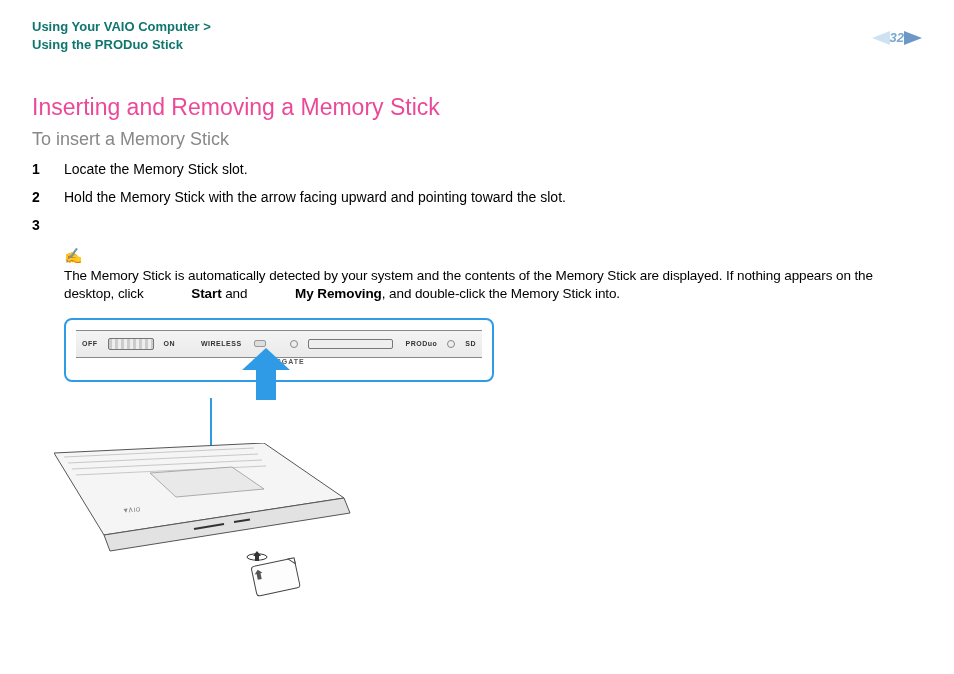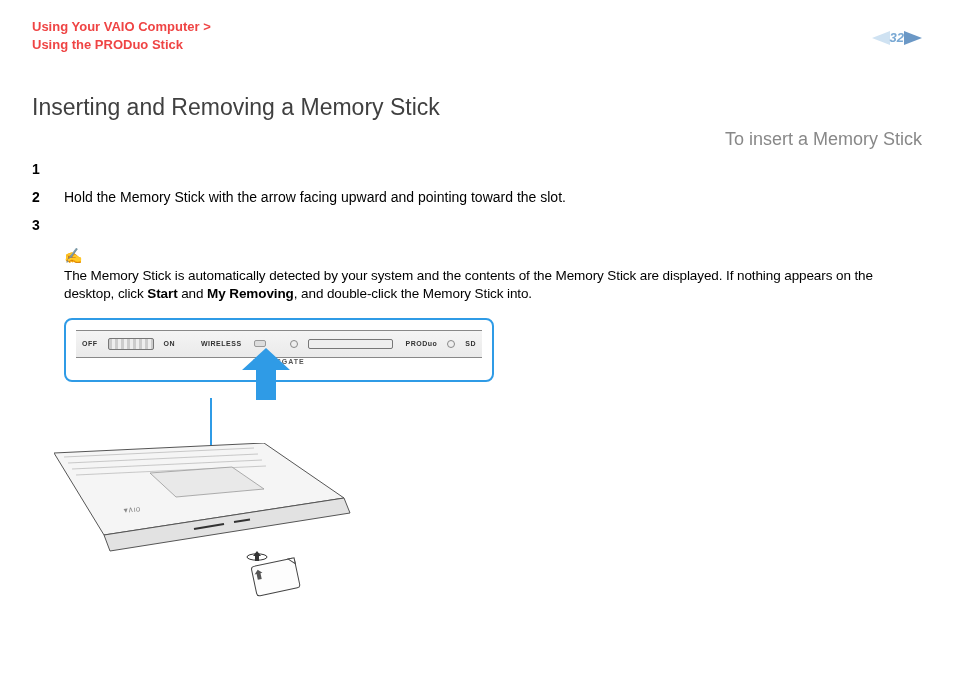--- a/index.html
+++ b/index.html
@@ -17,50 +17,49 @@
     box-sizing: border-box;
   }
   .header {
     display: flex;
     justify-content: space-between;
     align-items: flex-start;
   }
   .breadcrumb {
     font-size: 13px;
     font-weight: bold;
-    color: #ef4444;
+    color: #0f766e;
     line-height: 1.4;
   }
   .breadcrumb .top-line { white-space: nowrap; }
   .page-nav {
     display: flex;
     align-items: flex-end;
     gap: 0;
     padding-top: 12px;
   }
   .page-num {
     font-size: 13px;
     font-weight: bold;
     font-style: italic;
     color: #7aa9d4;
   }
   .arrow-btn svg { display:block; }
 
   h1.title {
     font-size: 23px;
     font-weight: normal;
-    color: #404040;
+    color: #ec4899;
     margin: 40px 0 8px 0;
   }
   h2.subtitle {
     font-size: 18px;
     font-weight: normal;
     color: #888;
     margin: 0 0 10px 0;
-    text-align: right;
   }
   ol.steps {
     list-style: none;
     padding: 0;
     margin: 0 0 12px 0;
     font-size: 14px;
   }
   ol.steps li {
     display: flex;
     margin-bottom: 8px;
@@ -80,21 +79,21 @@
     font-size: 15px;
     margin-bottom: 2px;
   }
   .note-text {
     font-family: "Helvetica Neue", Arial, sans-serif;
     font-size: 13.5px;
     line-height: 1.35;
     font-stretch: condensed;
     letter-spacing: -0.1px;
   }
-  .note-text b { font-weight: bold; }
+  .note-text b { font-weight: bold; margin-left: 44px; }
 
   
   .diagram-area {
     margin-left: 32px;
     width: 430px;
     position: relative;
   }
   .slot-panel {
     border: 2px solid #2f9be6;
     border-radius: 8px;
@@ -204,20 +203,21 @@
       </span>
     </div>
   </div>
 
   <h1 class="title">Inserting and Removing a Memory Stick</h1>
   <h2 class="subtitle">To insert a Memory Stick</h2>
 
   <ol class="steps">
     <li>
         <span class="num">1</span>
+        <span>Locate the Memory Stick slot.</span>
       </li>
     <li>
         <span class="num">2</span>
         <span>Hold the Memory Stick with the arrow facing upward and pointing toward the slot.</span>
       </li>
     <li>
         <span class="num">3</span>
       </li>
   </ol>
 

